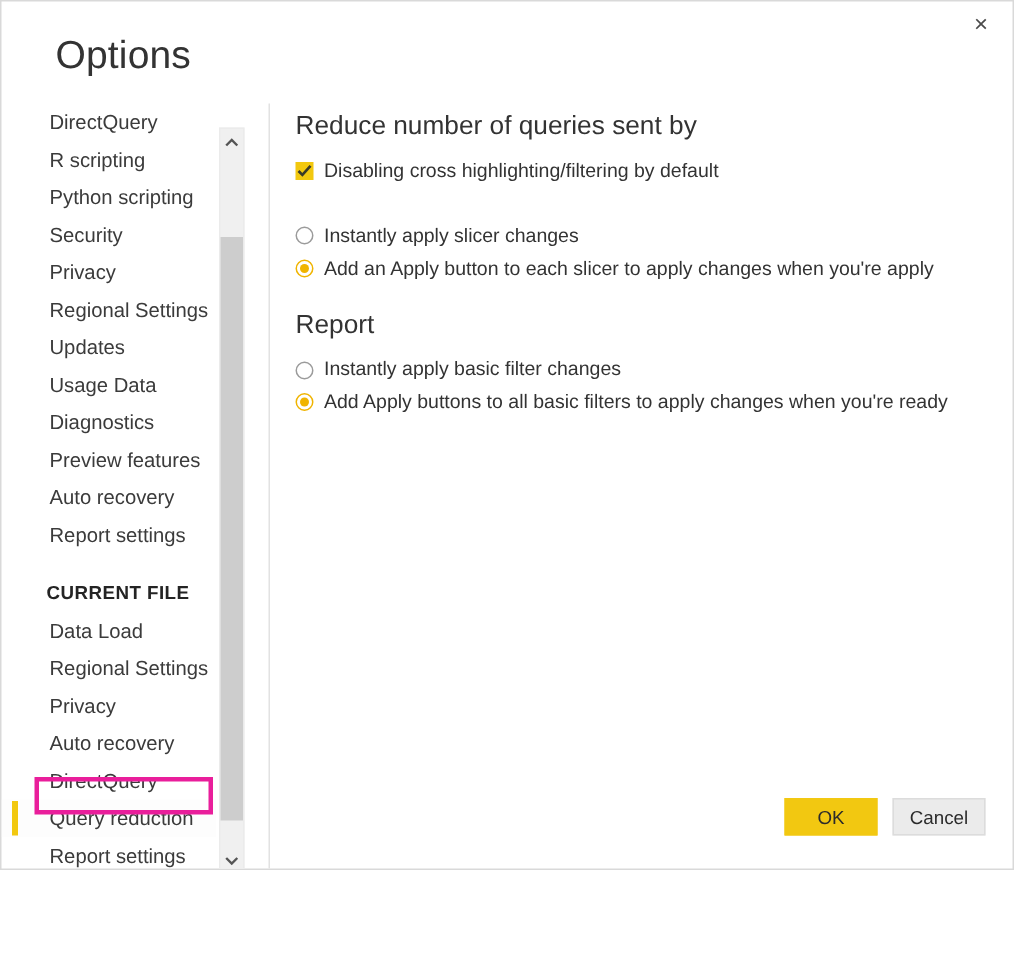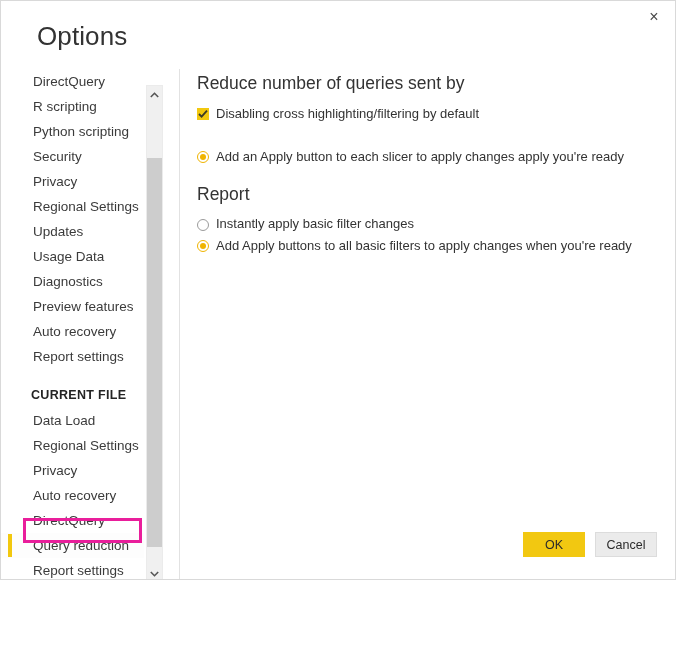--- a/index.html
+++ b/index.html
@@ -300,23 +300,27 @@
     <div class="opt-row" style="margin-bottom:27px;">
       <span class="checkbox">
         <svg width="10" height="10" viewBox="0 0 10 10">
             <path d="M1 5 L3.6 7.6 L9 1.6" stroke="#3a3a28" stroke-width="1.8" fill="none"></path>
           </svg>
       </span>
       <span class="opt-label">Disabling cross highlighting/filtering by default</span>
     </div>
 
 
+    <div class="opt-row" style="margin-bottom:6px;">
+      <span class="radio"></span>
+      <span class="opt-label">Instantly apply slicer changes</span>
+    </div>
     <div class="opt-row" style="margin-bottom:19px;">
       <span class="radio checked"></span>
-      <span class="opt-label">Add an Apply button to each slicer to apply changes apply you're ready</span>
+      <span class="opt-label">Add an Apply button to each slicer to apply changes when you're apply</span>
     </div>
 
     <div class="heading" style="margin-bottom:11px;">Report</div>
 
     <div class="opt-row" style="margin-bottom:6px;align-items:center;">
       <span class="radio"></span>
       <span class="opt-label">Instantly apply basic filter changes</span>
     </div>
     <div class="opt-row">
       <span class="radio checked"></span>

